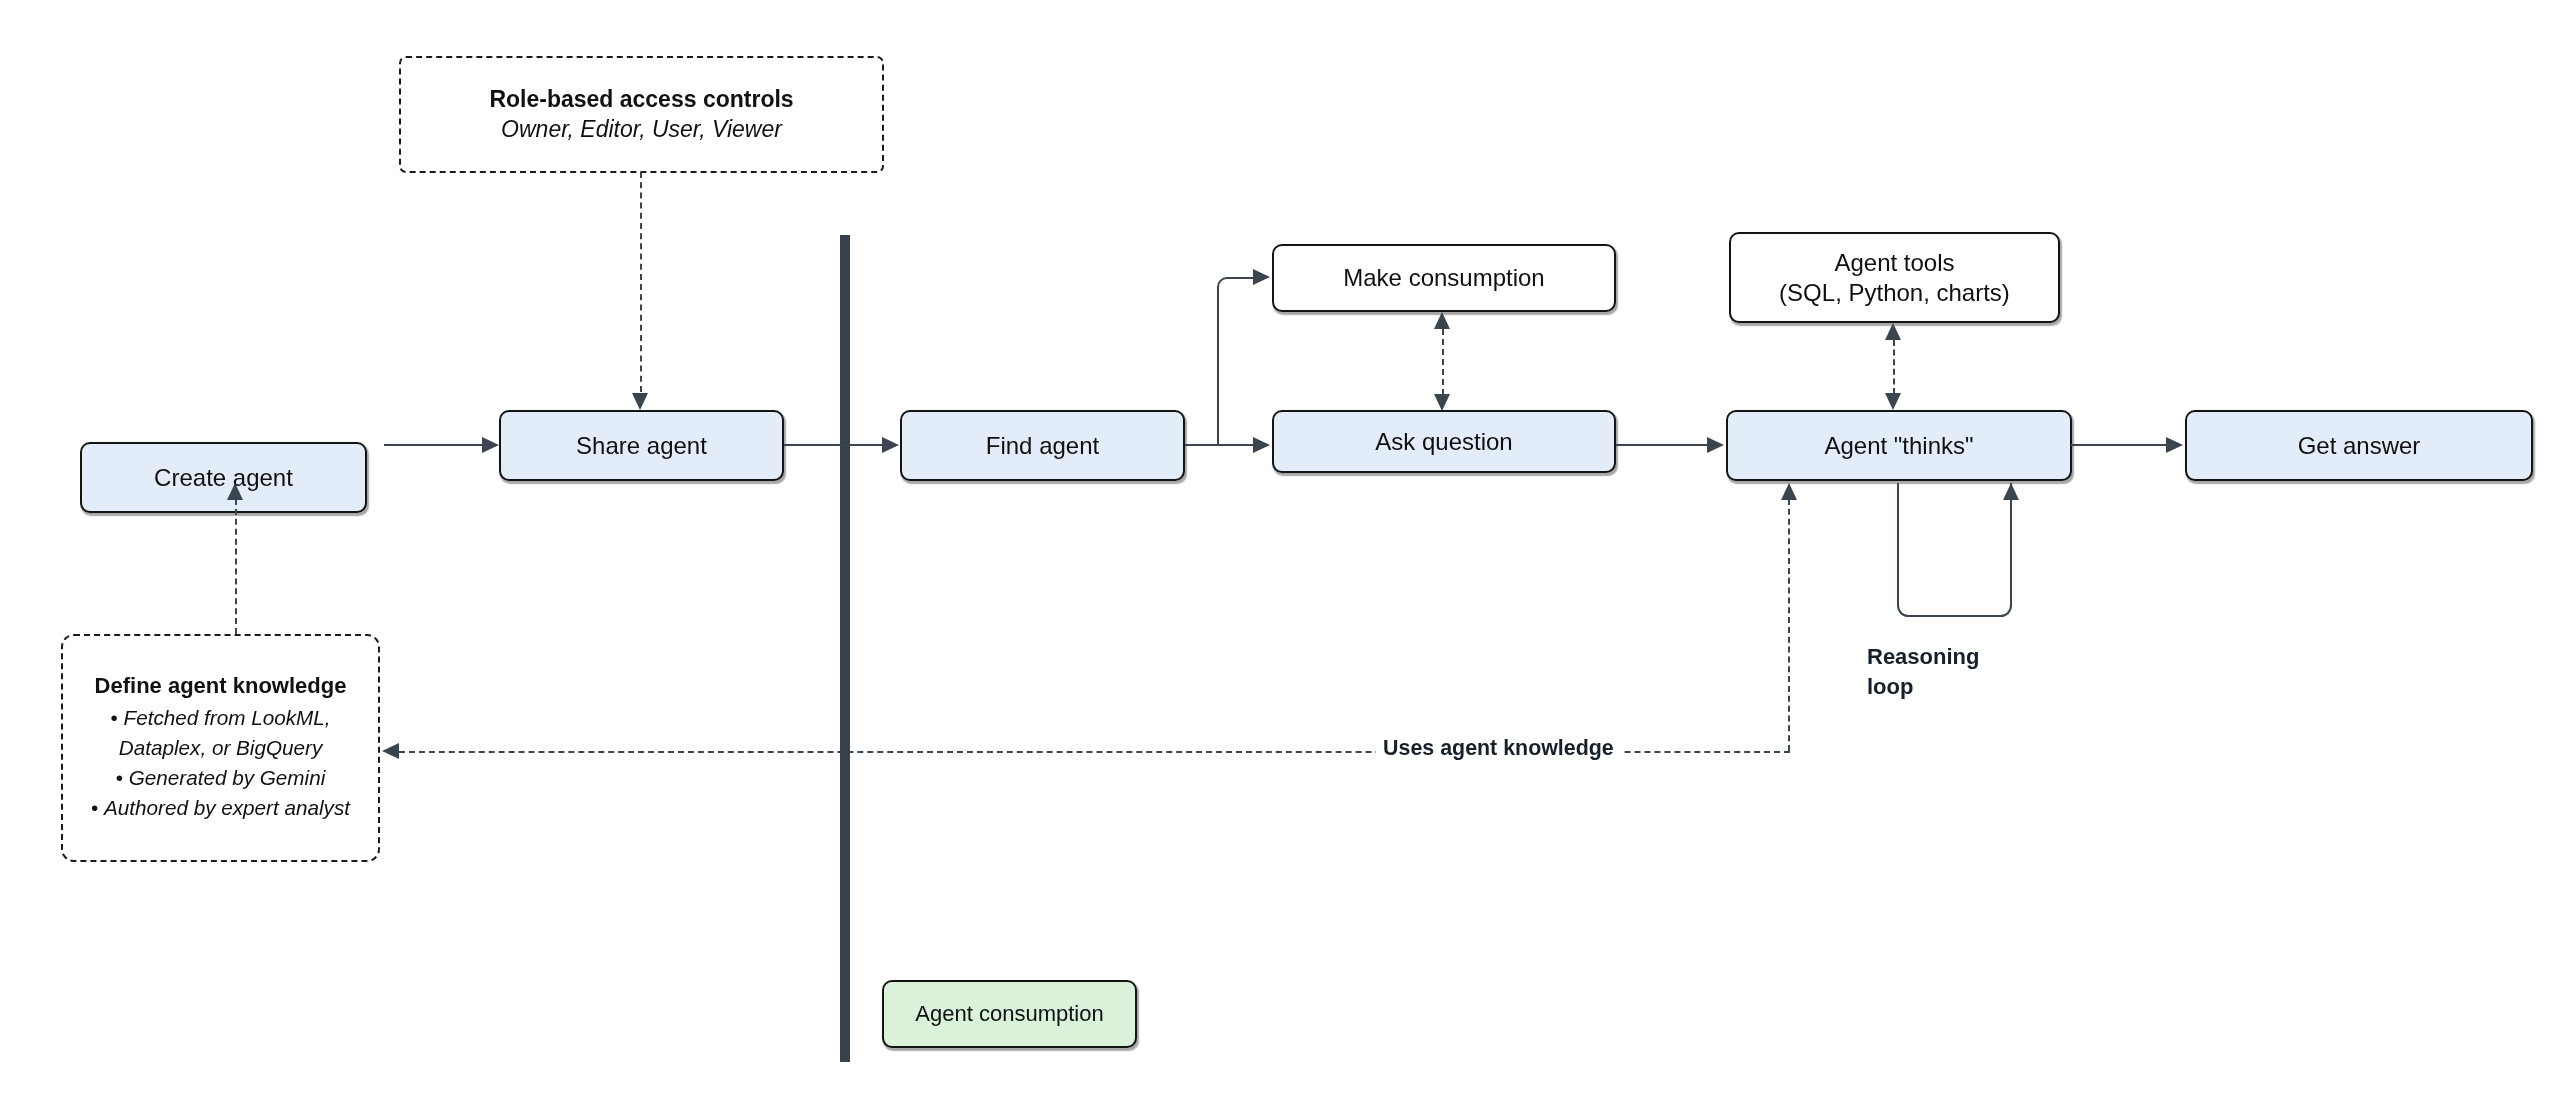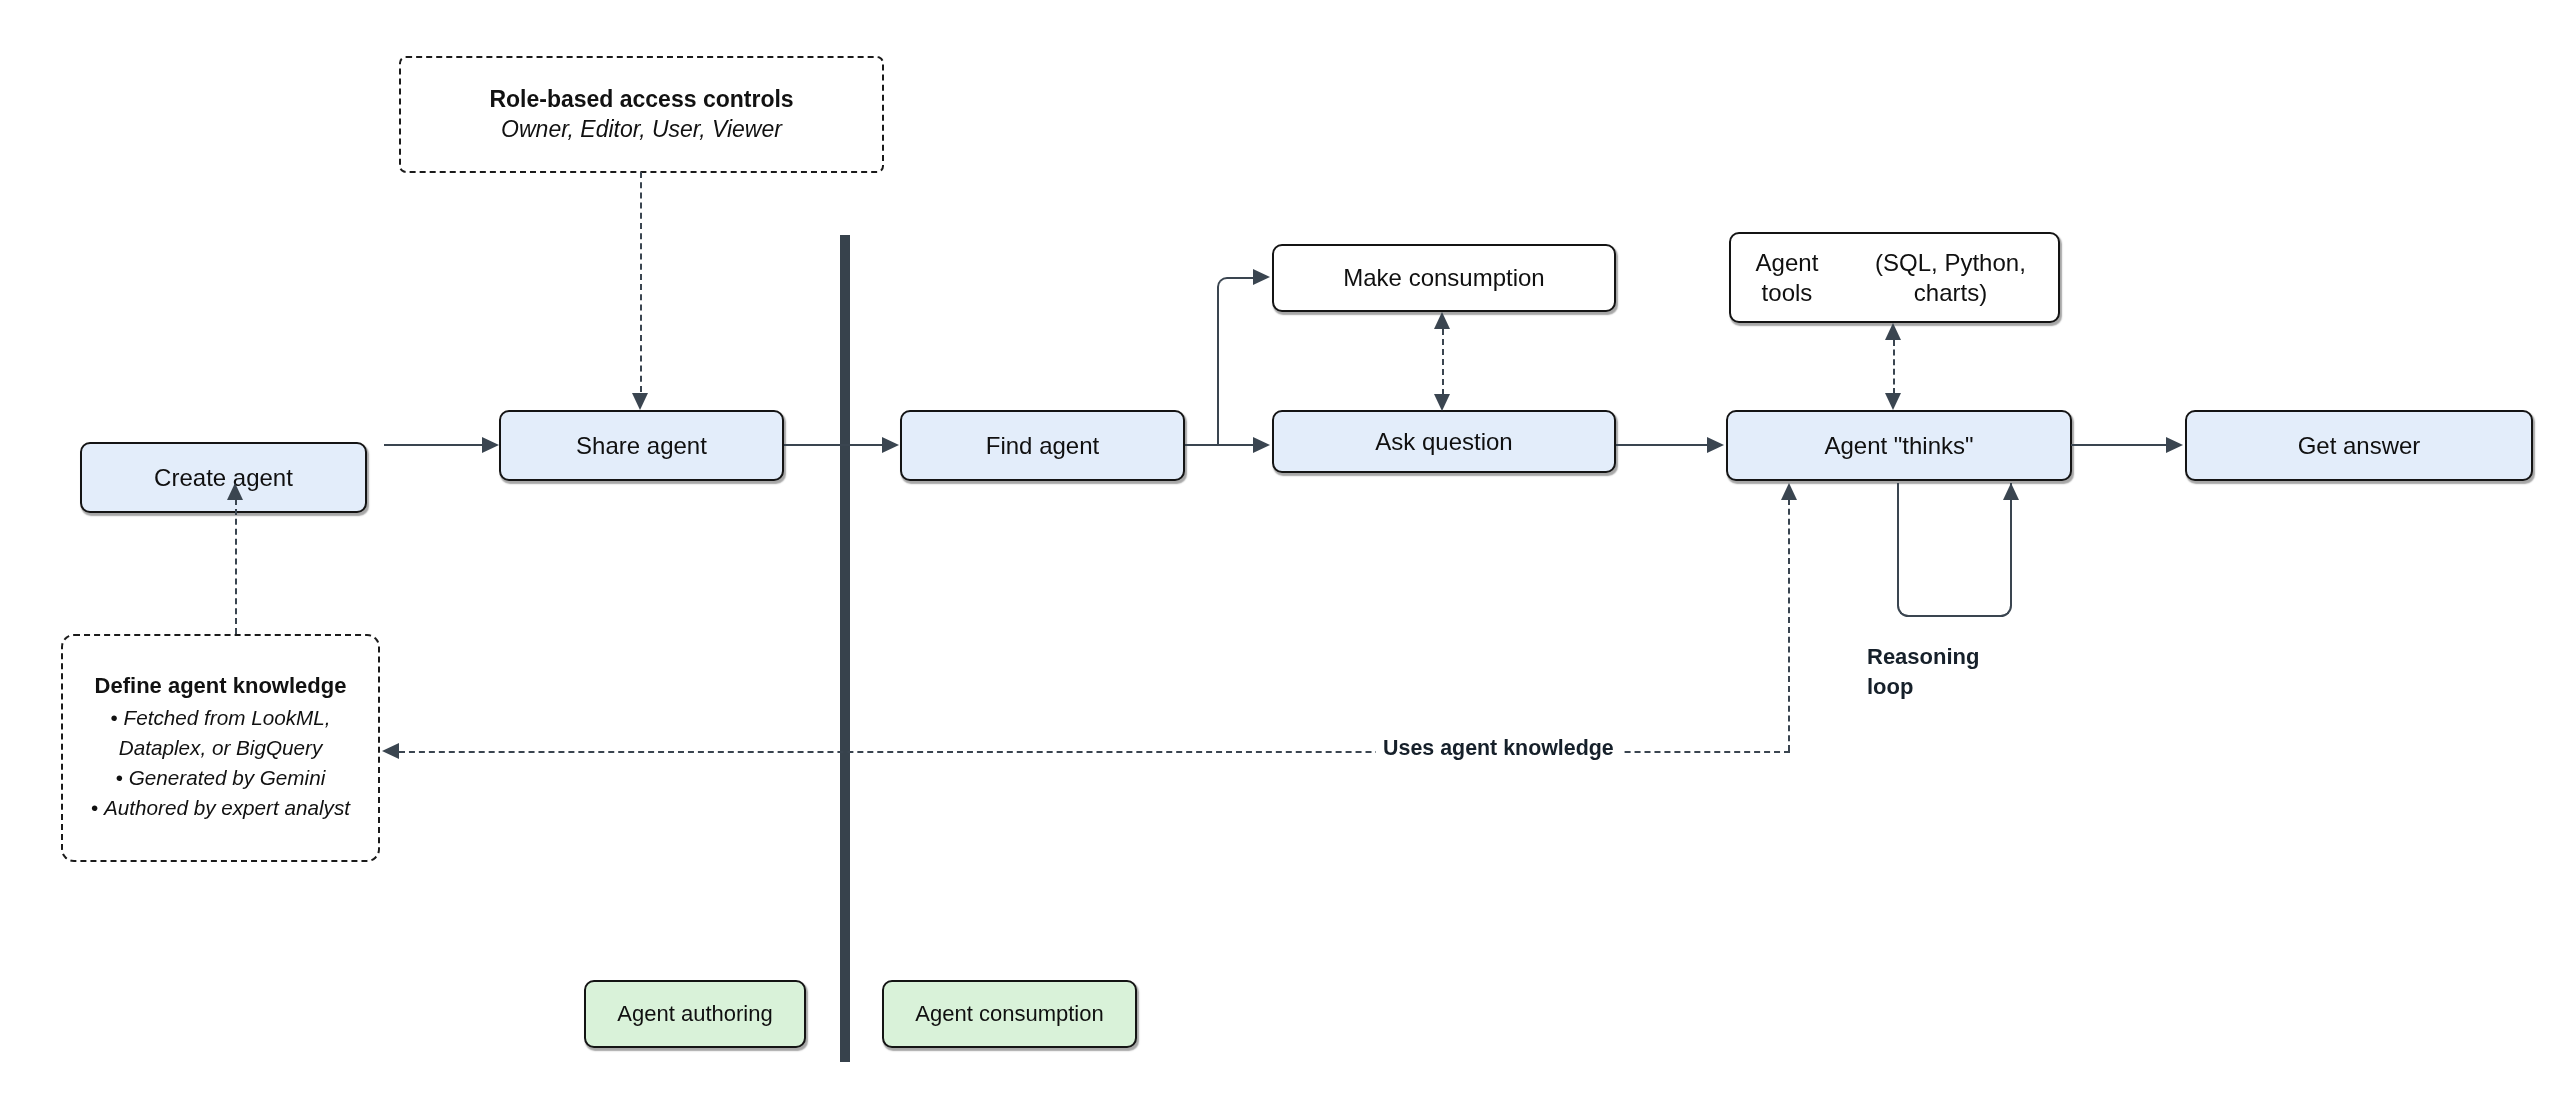--- a/index.html
+++ b/index.html
@@ -82,21 +82,21 @@
   </div>
 
   <div class="node white" style="left:1272px;top:244px;width:344px;height:68px;">
     <span>Make consumption</span>
   </div>
 
   <div class="node blue" style="left:1272px;top:410px;width:344px;height:63px;">
     <span>Ask question</span>
   </div>
 
-  <div class="node white" style="left:1729px;top:232px;width:331px;height:91px;flex-direction:row;">
+  <div class="node white" style="left:1729px;top:232px;width:331px;height:91px;flex-direction:column;">
     <span>Agent tools</span>
     <span>(SQL, Python, charts)</span>
   </div>
 
   <div class="node blue" style="left:1726px;top:410px;width:346px;height:71px;">
     <span>Agent "thinks"</span>
   </div>
 
   <div class="node blue" style="left:2185px;top:410px;width:348px;height:71px;">
     <span>Get answer</span>
@@ -109,23 +109,20 @@
 
   <div class="dashedbox heavy" style="left:61px;top:634px;width:319px;height:228px;">
     <div class="db-title" style="font-size:22px;margin-bottom:4.3px;">Define agent knowledge</div>
     <ul class="db-bullets">
       <li>Fetched from LookML, Dataplex, or BigQuery</li>
       <li>Generated by Gemini</li>
       <li>Authored by expert analyst</li>
     </ul>
   </div>
 
-  <div class="node green" style="left:584px;top:980px;width:222px;height:68px;">
-    <span>Agent authoring</span>
-  </div>
 
   <div class="node green" style="left:882px;top:980px;width:255px;height:68px;">
     <span>Agent consumption</span>
   </div>
 
   <div class="hline" style="left:384px;top:444px;width:100px;"></div>
   <div class="arr right" style="left:482px;top:437px;"></div>
 
   <div class="hline" style="left:784px;top:444px;width:100px;"></div>
   <div class="arr right" style="left:882px;top:437px;"></div>

